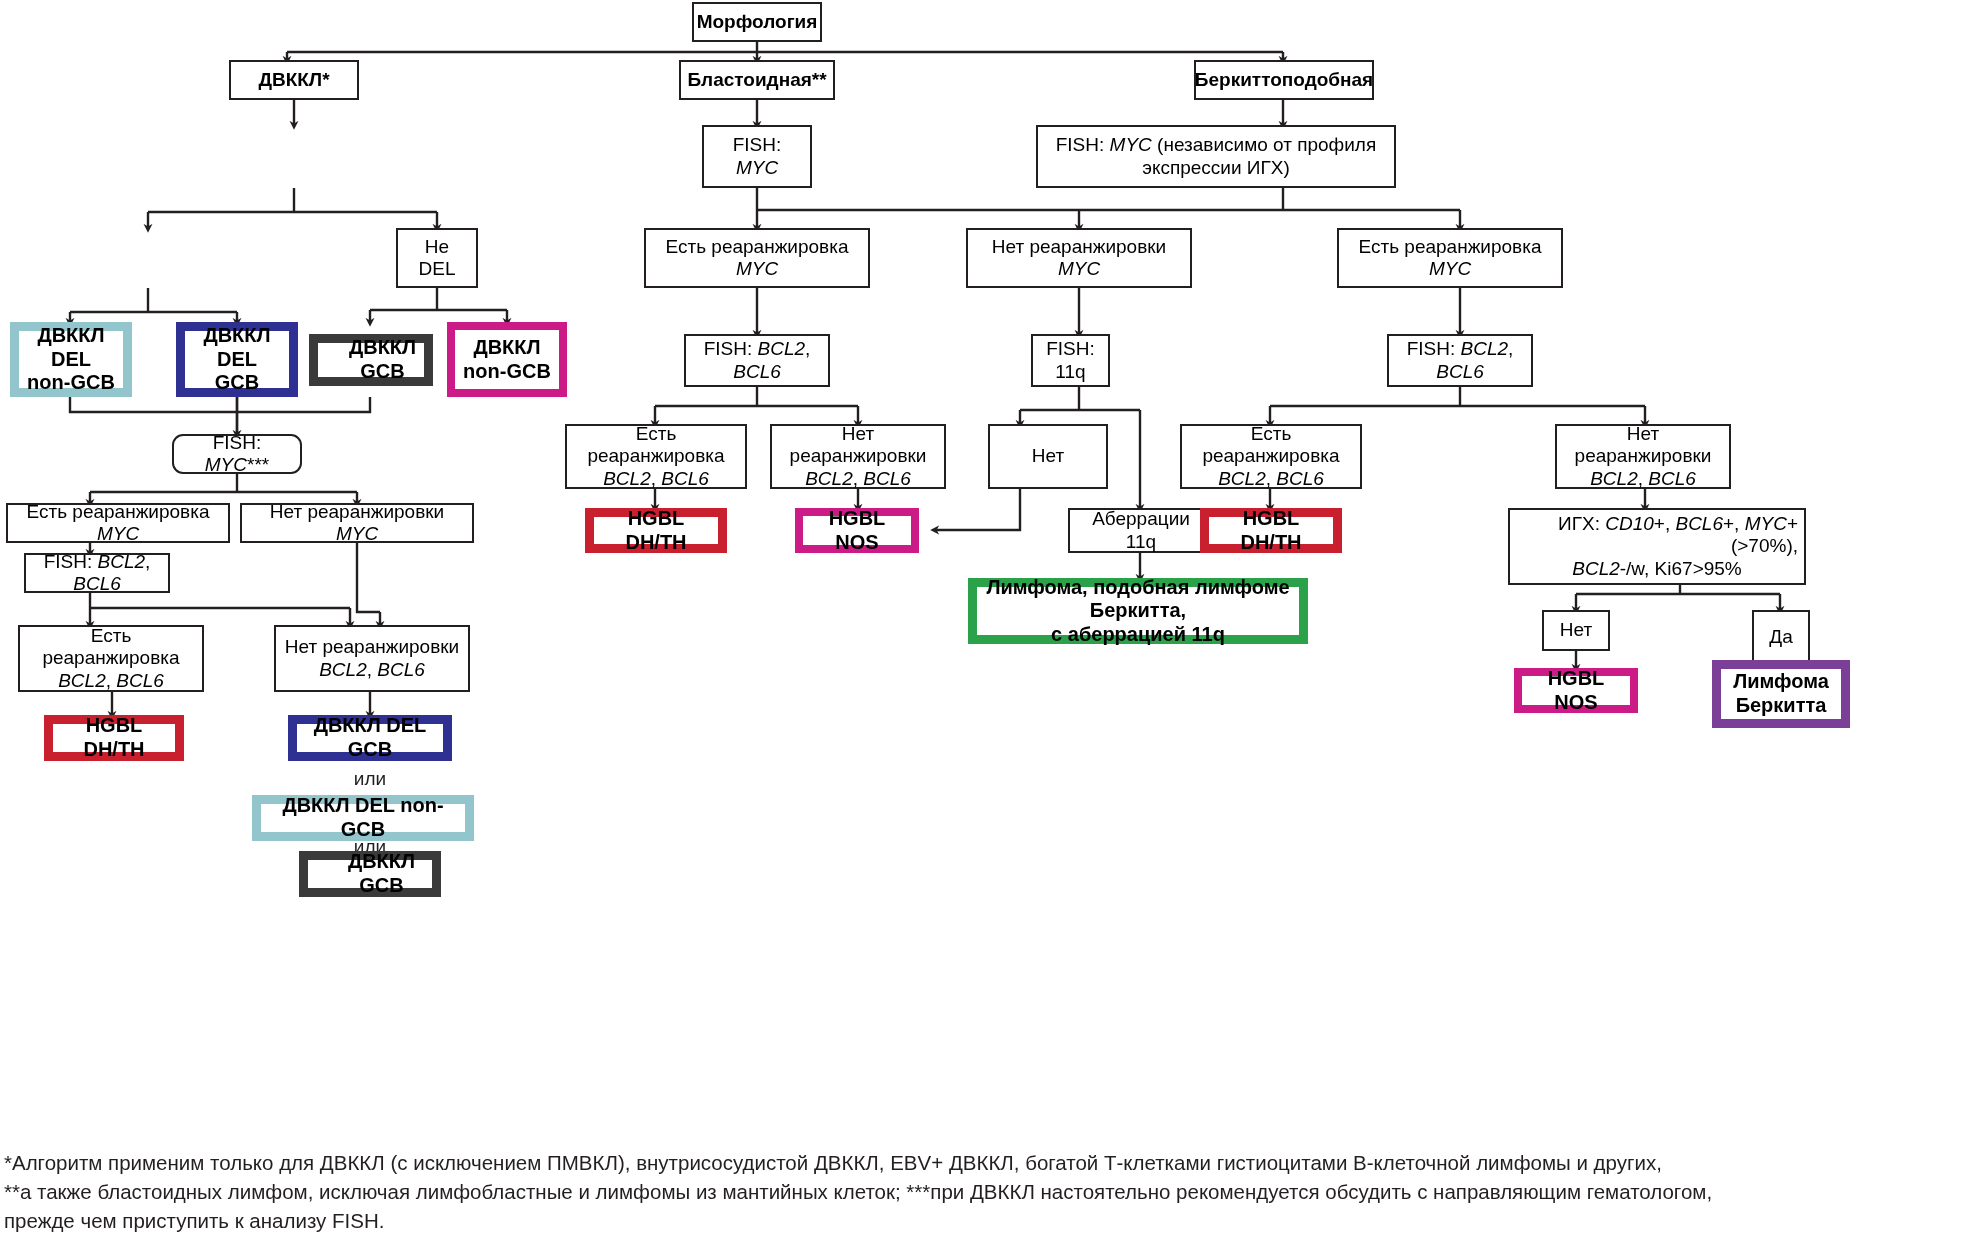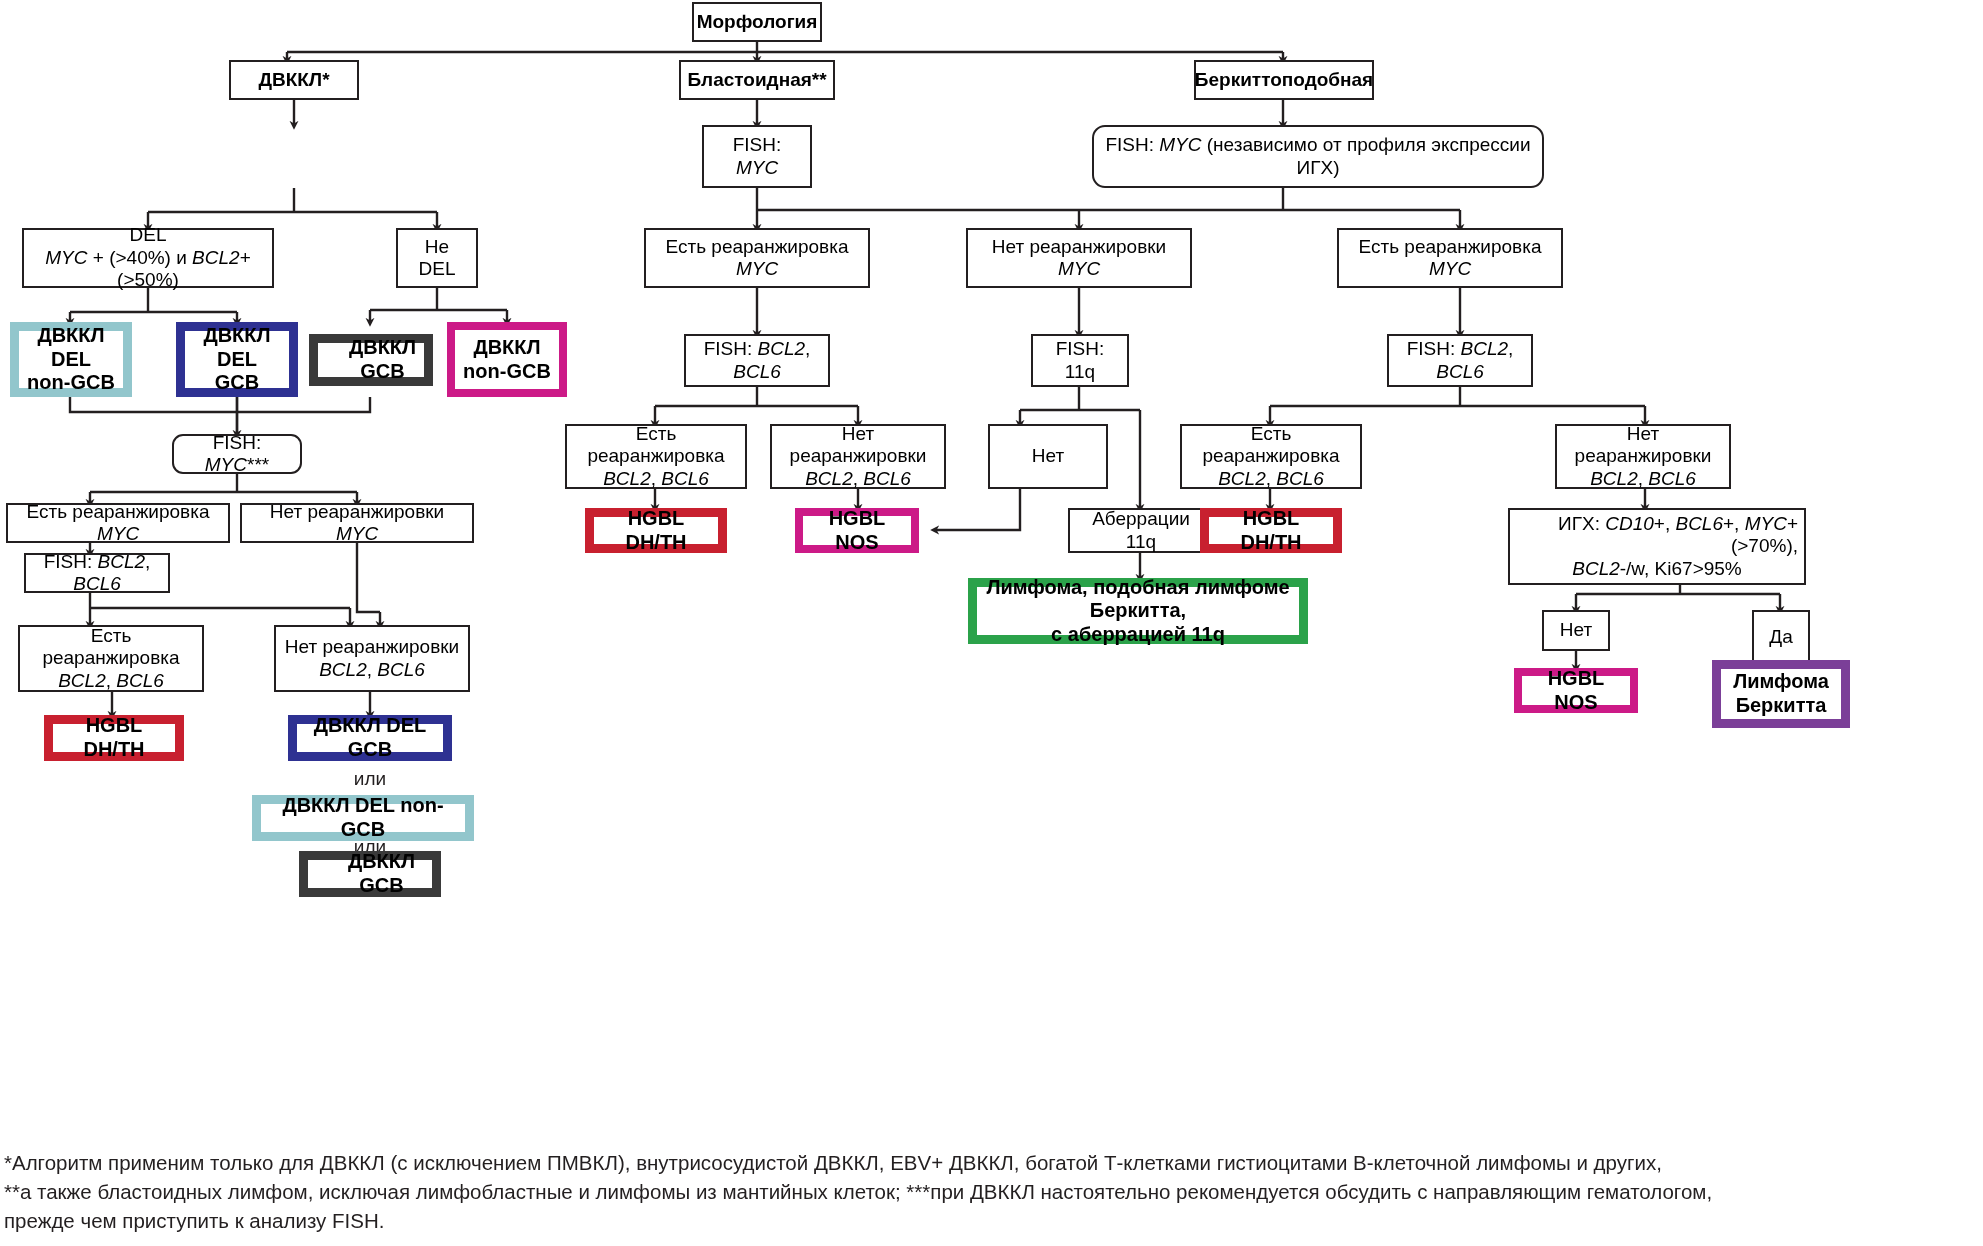--- a/index.html
+++ b/index.html
@@ -194,24 +194,20 @@
 
   <div class="node" style="left:679px; top:60px; width:156px; height:34px; font-weight:bold;">
     <span>Бластоидная**</span>
   </div>
 
   <div class="node" style="left:1194px; top:60px; width:180px; height:34px; font-weight:bold;">
     <span>Беркиттоподобная</span>
   </div>
 
 
-  <div class="node" style="left:22px; top:228px; width:252px; height:60px; flex-direction:column;">
-    <div><span>DEL</span></div>
-    <div><span><i>MYC</i> + (&gt;40%) и <i>BCL2</i>+ (&gt;50%)</span></div>
-  </div>
 
   <div class="node" style="left:396px; top:228px; width:82px; height:60px;">
     <span>Не DEL</span>
   </div>
 
   <div class="term teal" style="left:10px; top:322px; width:122px; height:75px; flex-direction:column;">
     <div><span>ДВККЛ DEL</span></div>
     <div><span>non-GCB</span></div>
   </div>
 
@@ -306,38 +302,38 @@
   </div>
 
   <div class="term red" style="left:585px; top:508px; width:142px; height:45px;">
     <span>HGBL DH/TH</span>
   </div>
 
   <div class="term magenta" style="left:795px; top:508px; width:124px; height:45px;">
     <span>HGBL NOS</span>
   </div>
 
-  <div class="node" style="left:1031px; top:334px; width:98px; height:53px;">
+  <div class="node" style="left:1031px; top:334px; width:79px; height:53px;">
     <span>FISH: 11q</span>
   </div>
 
   <div class="node" style="left:988px; top:424px; width:120px; height:65px;">
     <span>Нет</span>
   </div>
 
   <div class="node" style="left:1068px; top:508px; width:146px; height:45px;">
     <span>Аберрации 11q</span>
   </div>
 
   <div class="term green" style="left:968px; top:578px; width:340px; height:66px; flex-direction:column;">
     <div><span>Лимфома, подобная лимфоме Беркитта,</span></div>
     <div><span>с аберрацией 11q</span></div>
   </div>
 
-  <div class="node" style="left:1092px; top:125px; width:452px; height:63px;border-radius:13px;">
+  <div class="node" style="left:1036px; top:125px; width:360px; height:63px;">
     <span>FISH: <i>MYC</i> (независимо от профиля экспрессии ИГХ)</span>
   </div>
 
   <div class="node" style="left:1337px; top:228px; width:226px; height:60px;">
     <span>Есть реаранжировка <i>MYC</i></span>
   </div>
 
   <div class="node" style="left:1387px; top:334px; width:146px; height:53px;">
     <span>FISH: <i>BCL2</i>, <i>BCL6</i></span>
   </div>

